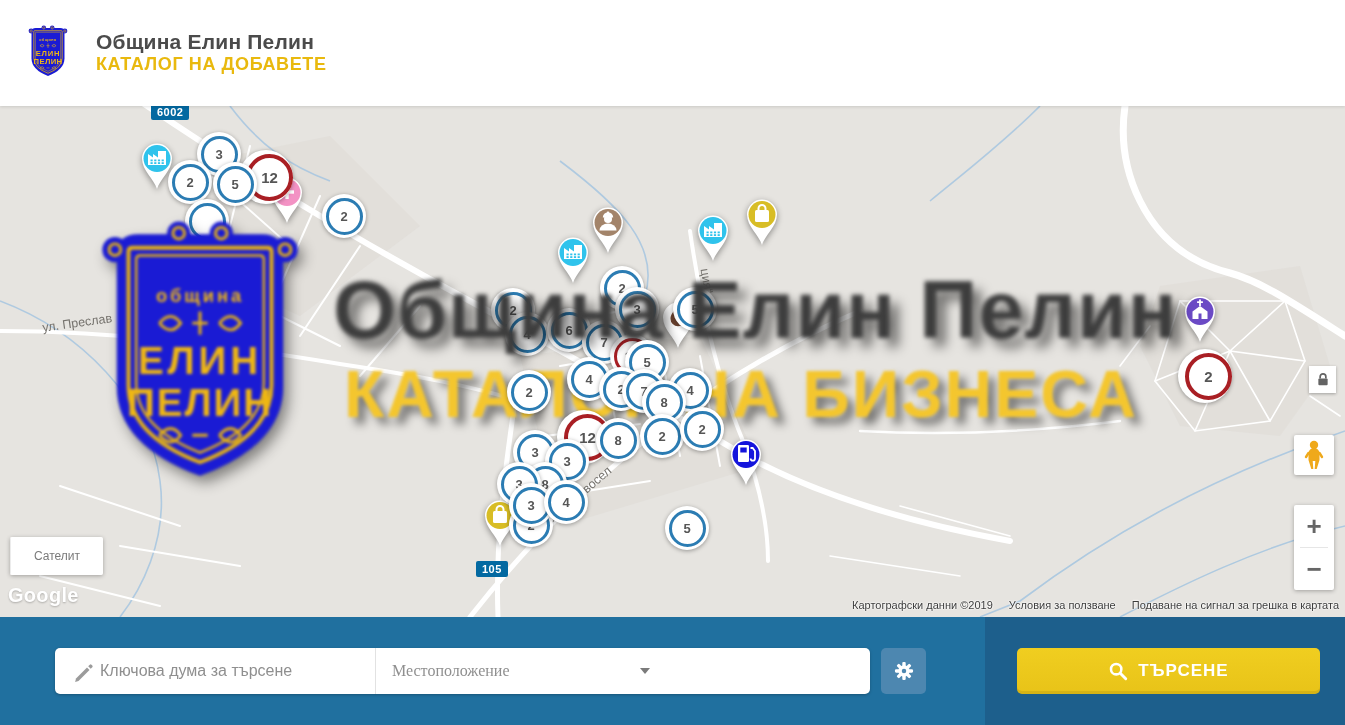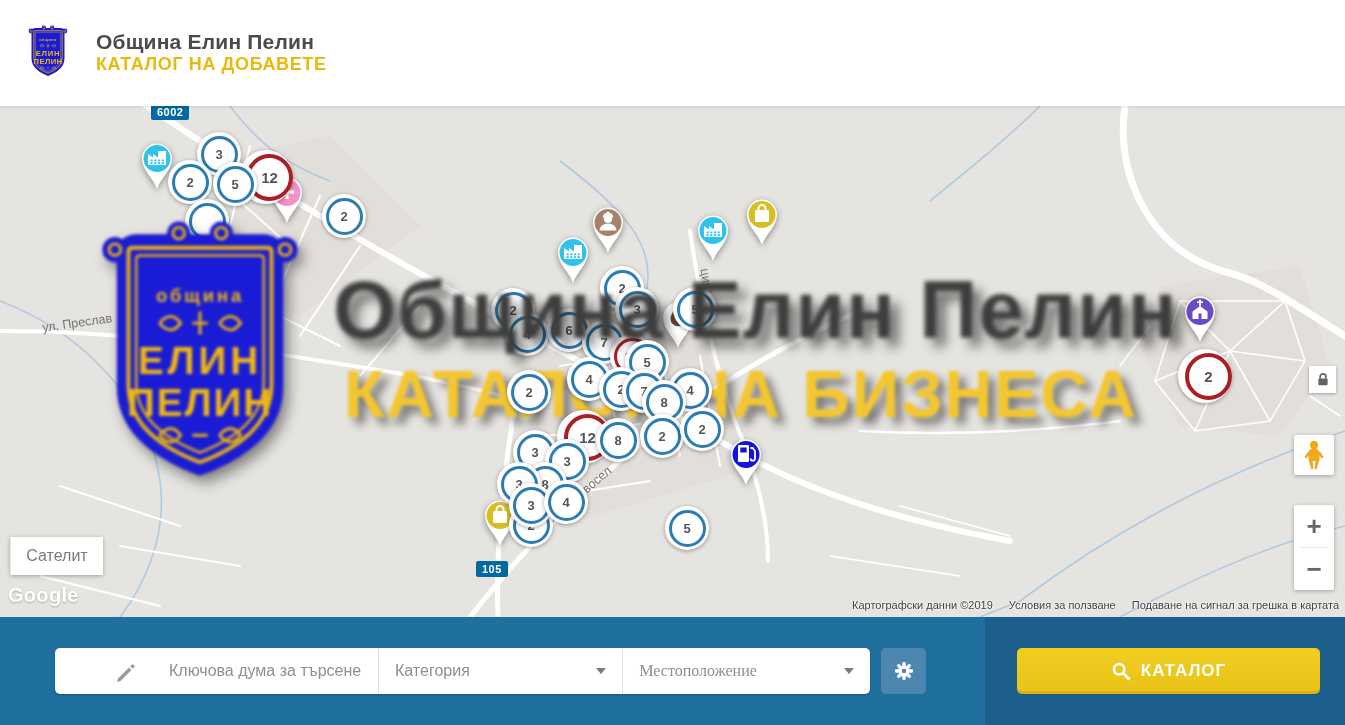--- a/index.html
+++ b/index.html
@@ -37,21 +37,21 @@
   .cluster .ring{width:31px;height:31px;border-radius:50%;border:3.5px solid #2b7cb3;background:#fff;
     display:flex;align-items:center;justify-content:center;font-size:13px;font-weight:bold;color:#565656;}
   .cluster.red .ring{border-color:#a91f24;}
   .cluster.lg{width:54px;height:54px;justify-content:flex-end;}
   .cluster.lg .ring{width:39px;height:39px;border-width:4px;font-size:15px;}
   .pin{position:absolute;width:46px;height:56px;filter:drop-shadow(0 2px 3px rgba(0,0,0,.4));cursor:pointer;}
   
   .maptype{position:absolute;left:10px;top:431px;z-index:10;display:flex;
     box-shadow:0 1px 4px rgba(0,0,0,.3);border-radius:2px;overflow:hidden;}
   .maptype .btn{height:38px;background:#fff;display:flex;align-items:center;justify-content:center;
-    font-size:16px;cursor:pointer;}
+    font-size:12px;cursor:pointer;}
   .maptype .btn.sat{width:92px;color:#7a7a7a;border-left:1px solid #ececec;}
   .google{position:absolute;left:8px;top:478px;z-index:10;color:#fff;font-size:20px;font-weight:bold;
     letter-spacing:.3px;text-shadow:0 1px 2px rgba(0,0,0,.25);}
   .attrib{position:absolute;right:6px;top:493px;z-index:10;display:flex;gap:16px;font-size:11px;color:#3c3c3c;
     text-shadow:0 0 2px #fff,0 0 2px #fff,0 0 2px #fff;}
   .attrib span{cursor:pointer;text-align:right;}
   .lock-btn{position:absolute;left:1309px;top:260px;z-index:10;width:27px;height:27px;background:#fff;
     box-shadow:0 1px 3px rgba(0,0,0,.3);display:flex;align-items:center;justify-content:center;cursor:pointer;}
   .pegman{position:absolute;left:1294px;top:329px;z-index:10;width:40px;height:40px;background:#fff;border-radius:2px;
     box-shadow:0 1px 4px rgba(0,0,0,.3);display:flex;align-items:center;justify-content:center;cursor:pointer;}
@@ -59,21 +59,21 @@
     box-shadow:0 1px 4px rgba(0,0,0,.3);display:flex;flex-direction:column;}
   .zoomctl .z{flex:1;display:flex;align-items:center;justify-content:center;font-size:26px;font-weight:bold;
     color:#666;cursor:pointer;user-select:none;}
   .zoomctl .div{height:1px;background:#e6e6e6;margin:0 6px;}
   
   .bar{position:absolute;left:0;top:617px;width:1345px;height:108px;background:#20709f;z-index:40;}
   .bar .dark{position:absolute;left:985px;top:0;width:360px;height:108px;background:#1d5f8c;}
   .searchgroup{position:absolute;left:55px;top:31px;width:815px;height:46px;background:#fff;border-radius:5px;
     box-shadow:0 1px 3px rgba(0,0,0,.25);display:flex;align-items:stretch;}
   .sg-sec{display:flex;align-items:center;}
-  .sg-keyword{width:303px;padding-left:26px;gap:31px;margin-left:33px;}
+  .sg-keyword{width:303px;padding-left:17px;gap:4px;}
   .sg-keyword input{border:0;outline:0;flex:1;font-size:16px;color:#555;min-width:0;
     font-family:"Liberation Sans",sans-serif;}
   .sg-keyword input::placeholder{color:#8f8f8f;}
   .sg-select{border-left:1px solid #e2e2e2;padding:0 16px;justify-content:space-between;cursor:pointer;}
   .sg-cat{width:254px;}
   .sg-loc{width:258px;font-family:Liberation Serif, serif;}
   .sg-select .ph{font-size:16px;color:#8f8f8f;}
   .caret{width:0;height:0;border-left:5px solid transparent;border-right:5px solid transparent;
     border-top:6px solid #7b7b7b;}
   .gear-btn{position:absolute;left:881px;top:31px;width:45px;height:46px;background:#4d87b0;border-radius:5px;
@@ -429,24 +429,20 @@
   <div class="dark"></div>
 
   <div class="searchgroup">
     <div class="sg-sec sg-keyword">
       <svg width="22" height="22" viewBox="0 0 22 22">
         <path d="M4 18.5 l-0.9 3.4 3.4-0.9 11-11 -2.5-2.5 z" fill="#9b9b9b"></path>
         <path d="M16.2 6.3 l2.5 2.5 1.6-1.6 a1.2 1.2 0 0 0 0-1.7 l-0.8-0.8 a1.2 1.2 0 0 0-1.7 0 z" fill="#9b9b9b"></path>
       </svg>
       <input placeholder="Ключова дума за търсене" style="">
     </div>
-    <div class="sg-sec sg-select sg-cat">
-      <span class="ph">Категория</span>
-      <span class="caret"></span>
-    </div>
     <div class="sg-sec sg-select sg-loc">
       <span class="ph">Местоположение</span>
       <span class="caret"></span>
     </div>
   </div>
 
   <button class="gear-btn">
     <svg width="26" height="26" viewBox="0 0 46 46">
       <g fill="#fff">
         <rect x="20" y="7" width="6" height="32" rx="2"></rect>
@@ -457,15 +453,15 @@
       </g>
       <circle cx="23" cy="23" r="4" fill="#4d87b0"></circle>
     </svg>
   </button>
 
   <button class="search-btn">
     <svg width="20" height="20" viewBox="0 0 22 22">
       <circle cx="9" cy="9" r="5.7" fill="none" stroke="#fff" stroke-width="2.8"></circle>
       <line x1="13.5" y1="13.5" x2="19.5" y2="19.5" stroke="#fff" stroke-width="3.2" stroke-linecap="round"></line>
     </svg>
-    <span>КАТАЛОГ</span>
+    <span>ТЪРСЕНЕ</span>
   </button>
 </div>
 
 </body></html>

